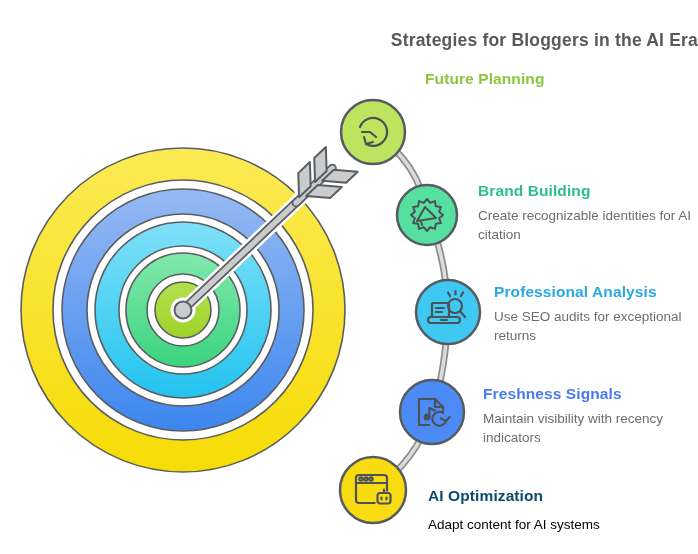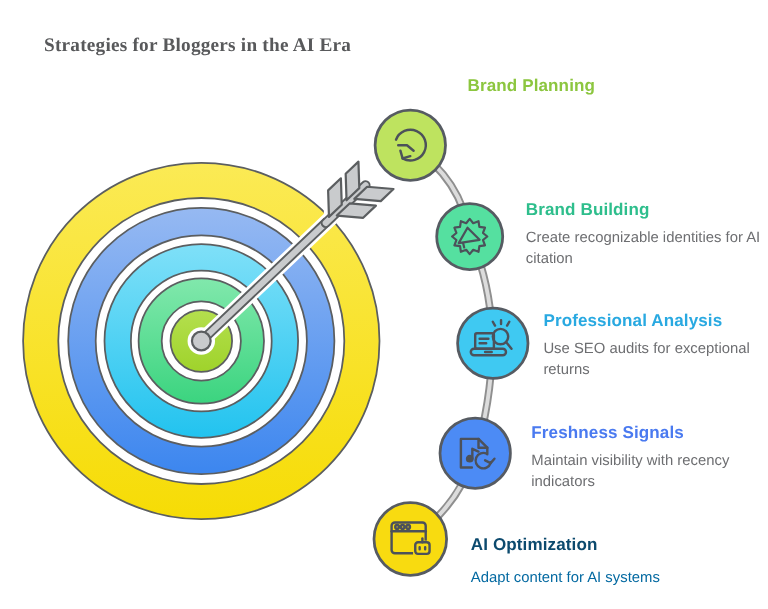--- a/index.html
+++ b/index.html
@@ -2,21 +2,21 @@
 <html><head>
 <meta charset="utf-8">
 <style>
   html,body{margin:0;padding:0;background:#ffffff;}
   .stage{
     position:relative;width:698px;height:554px;overflow:hidden;
     background:#ffffff;font-family:"Liberation Sans",sans-serif;
   }
   .title{
     position:absolute;left:40px;top:18px;width:658px;
-    text-align:left;font-size:17.5px;font-weight:700;letter-spacing:.2px;font-family:Liberation Serif, serif;
+    text-align:right;font-size:17.5px;font-weight:700;letter-spacing:.2px;
   }
   .layer{position:absolute;left:0;top:0;}
   .step-item{position:absolute;}
   .step-item h2{margin:0 0 6px 0;font-size:15.5px;font-weight:700;letter-spacing:.1px;}
   .step-item p{margin:0;font-size:13.5px;line-height:1.42;}
 </style>
 </head>
 <body>
 
 <div class="stage">
@@ -145,36 +145,36 @@
         <circle cx="-2" cy="-11" r="1.7"></circle>
         <rect x="2.5" y="1.5" width="16" height="13" stroke="none" fill="#F8DB10"></rect>
         <path d="M 11,3 V -0.5"></path>
         <rect x="4.5" y="3" width="13" height="10.5" rx="2.5"></rect>
         <path d="M 8.5,7.5 v 1.8 M 13.5,7.5 v 1.8"></path>
       </g>
     </g>
   </svg>
 
   <div class="step-item" style="left:425px;top:70px;width:215px">
-    <h2 style="color: rgb(140, 198, 63);">Brand Planning</h2>
+    <h2 style="color: rgb(140, 198, 63);">Future Planning</h2>
   </div>
 
   <div class="step-item" style="left:478px;top:182px;width:235px">
     <h2 style="color: rgb(46, 190, 140);">Brand Building</h2>
     <p style="color: rgb(109, 110, 113);">Create recognizable identities for AI citation</p>
   </div>
 
   <div class="step-item" style="left:494px;top:283px;width:215px">
     <h2 style="color: rgb(41, 169, 225);">Professional Analysis</h2>
     <p style="color: rgb(109, 110, 113);">Use SEO audits for exceptional returns</p>
   </div>
 
   <div class="step-item" style="left:483px;top:385px;width:225px">
     <h2 style="color: rgb(74, 122, 240);">Freshness Signals</h2>
     <p style="color: rgb(109, 110, 113);">Maintain visibility with recency indicators</p>
   </div>
 
   <div class="step-item" style="left:428px;top:487px;width:255px">
     <h2 style="margin-bottom: 10px; color: #0c4a6e;">AI Optimization</h2>
-    <p style="color: #0369a1;">Adapt content for AI systems</p>
+    <p style="color: #000000;">Adapt content for AI systems</p>
   </div>
 
 </div>
 
 </body></html>

